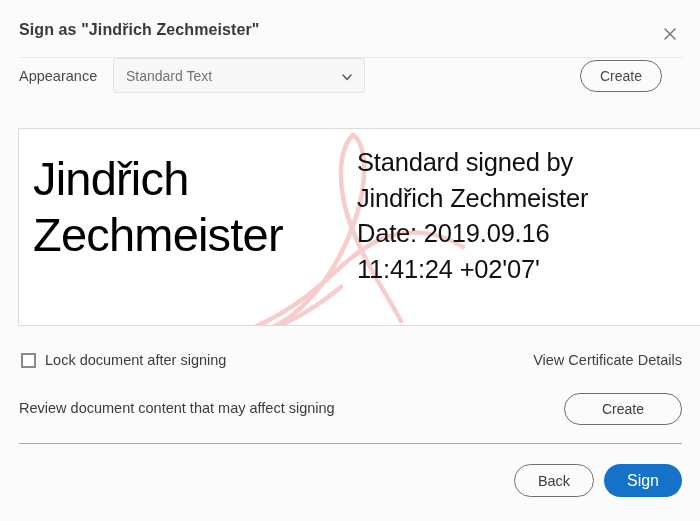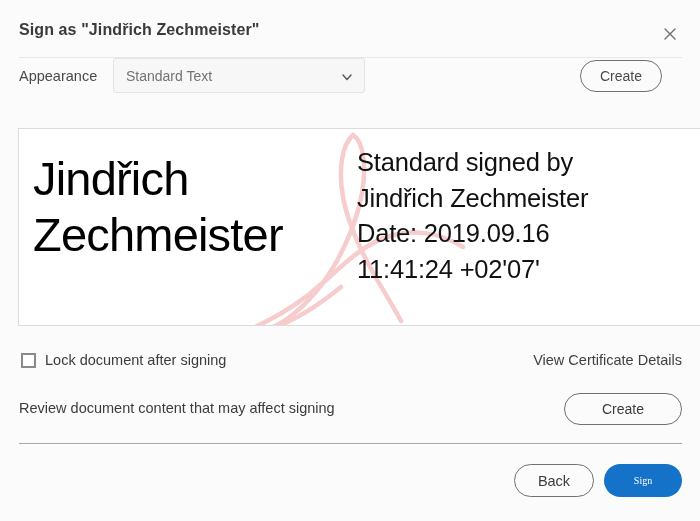--- a/index.html
+++ b/index.html
@@ -288,23 +288,23 @@
   .sign-button {
     position: absolute;
     right: 18px;
     top: 0;
     width: 78px;
     height: 33px;
     border: none;
     border-radius: 17px;
     background: #1473c8;
     box-sizing: border-box;
-    font-size: 10px;
+    font-size: 16px;
     color: #ffffff;
-    font-family: Liberation Serif, serif;
+    font-family: Liberation Sans, sans-serif;
     cursor: pointer;
     display: flex;
     align-items: center;
     justify-content: center;
     padding: 0;
   }
 </style>
 </head>
 <body>
 

